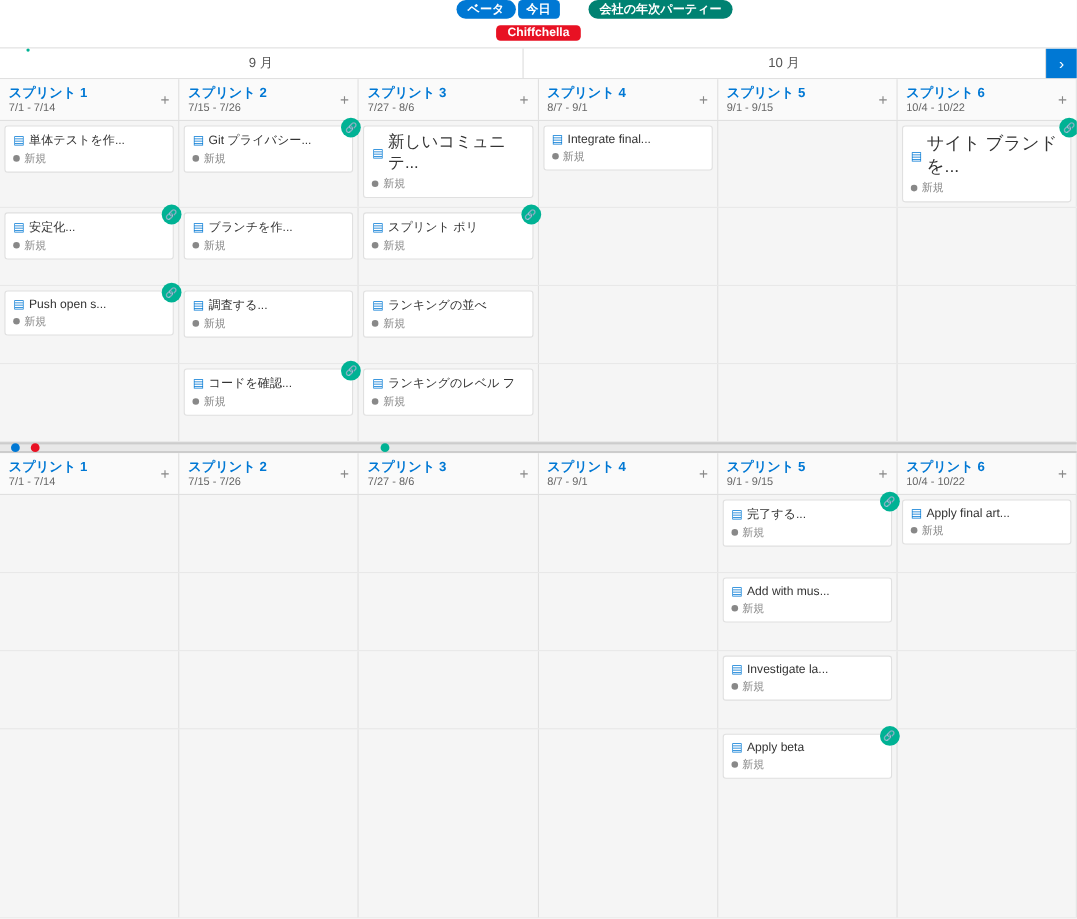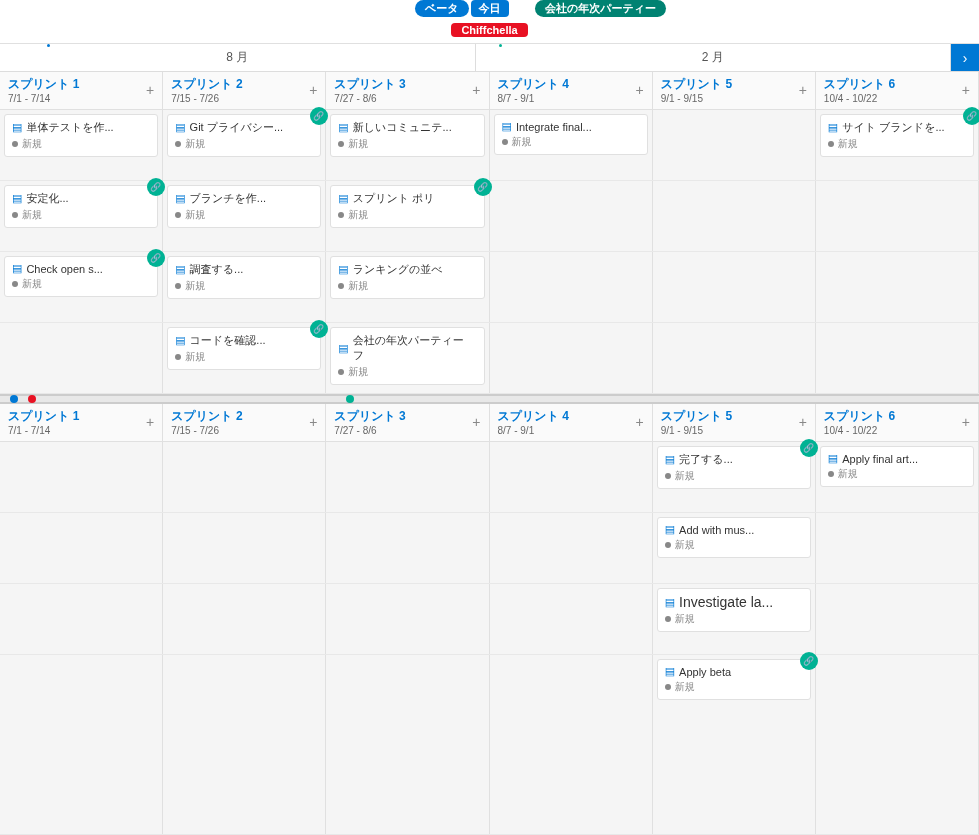--- a/index.html
+++ b/index.html
@@ -12,26 +12,25 @@
 
   <div style="position:relative; height:44px; background:#fff; border-bottom:1px solid #e0e0e0; display:flex; align-items:center; padding:0 8px; gap:6px;flex-direction:column;">
     <span style="background:#0078d4; color:white; border-radius:4px; padding:1px 8px; font-size:11px; font-weight:600;">今日</span>
     <span style="background:#e81123; color:white; border-radius:4px; padding:1px 10px; font-size:11px; font-weight:600;">Chiffchella</span>
     <span style="background:#0078d4; color:white; border-radius:12px; padding:1px 10px; font-size:11px; font-weight:600; position:absolute; left:415px;">ベータ</span>
     <span style="background:#008272; color:white; border-radius:12px; padding:1px 10px; font-size:11px; font-weight:600; position:absolute; left:535px;">会社の年次パーティー</span>
   </div>
 
   <div style="display:flex; background:#fff; border-bottom:1px solid #ddd; height:28px;">
     <div style="flex:1; text-align:center; padding:5px 0; font-size:12px; color:#555; border-right:1px solid #ddd; position:relative;">
-      <span style="position:absolute; top:0; left:10%; width:3px; height:3px; background:#0078d4; border-radius:50%;"></span>
-      <span>8 月</span>
-    </div>
-    <div style="flex:1; text-align:center; padding:5px 0; font-size:12px; color:#555; border-right:1px solid #ddd; position:relative;">
       <span style="position:absolute; top:0; left:5%; width:3px; height:3px; background:#00b294; border-radius:50%;"></span>
-      <span>2 月</span>
+      <span>9 月</span>
+    </div>
+    <div style="flex:1; text-align:center; padding:5px 0; font-size:12px; color:#555; border-right:1px solid #ddd;">
+      <span>10 月</span>
     </div>
     <div style="width:28px; background:#0078d4; color:white; border:none; cursor:pointer; display:flex; align-items:center; justify-content:center; font-size:14px;">›</div>
   </div>
 
   <div style="display:flex; background:#fafafa; border-bottom:1px solid #e0e0e0; height:38px;">
     <div style="flex:1; padding:4px 8px; border-right:1px solid #e0e0e0;">
       <div style="display:flex; justify-content:space-between; align-items:center;">
         <div>
           <span style="color:#0078d4; font-size:12px; font-weight:600; cursor:pointer;">スプリント 1</span>
           <span style="color:#666; font-size:10px; display:block;">7/1 - 7/14</span>
@@ -109,21 +108,21 @@
           <span style="width:6px;height:6px;border-radius:50%;background:#888;display:inline-block;"></span>
           <span style="font-size:10px; color:#888;">新規</span>
         </div>
         <span style="position:absolute;top:-8px;right:-8px;background:#00b294;color:white;border-radius:50%;width:18px;height:18px;display:flex;align-items:center;justify-content:center;font-size:9px;z-index:2;">🔗</span>
       </div>
     </div>
     <div style="flex:1; padding:4px; border-right:1px solid #e0e0e0; min-height:70px;">
       <div style="background:#fff; border:1px solid #e0e0e0; border-radius:3px; padding:5px 7px; cursor:pointer;">
         <div style="display:flex; align-items:center; gap:4px; margin-bottom:2px;">
           <span style="color:#0078d4; font-size:11px;">▤</span>
-          <span style="font-size:11px; color:#333;">新しいコミュニテ...</span>
+          <span style="font-size:15px; color:#333;">新しいコミュニテ...</span>
         </div>
         <div style="display:flex; align-items:center; gap:4px;">
           <span style="width:6px;height:6px;border-radius:50%;background:#888;display:inline-block;"></span>
           <span style="font-size:10px; color:#888;">新規</span>
         </div>
       </div>
     </div>
     <div style="flex:1; padding:4px; border-right:1px solid #e0e0e0; min-height:70px;">
       <div style="background:#fff; border:1px solid #e0e0e0; border-radius:3px; padding:5px 7px; cursor:pointer;">
         <div style="display:flex; align-items:center; gap:4px; margin-bottom:2px;">
@@ -134,21 +133,21 @@
           <span style="width:6px;height:6px;border-radius:50%;background:#888;display:inline-block;"></span>
           <span style="font-size:10px; color:#888;">新規</span>
         </div>
       </div>
     </div>
     <div style="flex:1; padding:4px; border-right:1px solid #e0e0e0; min-height:70px;"></div>
     <div style="flex:1; padding:4px; border-right:1px solid #e0e0e0; min-height:70px;">
       <div style="background:#fff; border:1px solid #e0e0e0; border-radius:3px; padding:5px 7px; cursor:pointer; position:relative;">
         <div style="display:flex; align-items:center; gap:4px; margin-bottom:2px;">
           <span style="color:#0078d4; font-size:11px;">▤</span>
-          <span style="font-size:11px; color:#333;text-align:right;">サイト ブランドを...</span>
+          <span style="font-size:16px; color:#333;">サイト ブランドを...</span>
         </div>
         <div style="display:flex; align-items:center; gap:4px;">
           <span style="width:6px;height:6px;border-radius:50%;background:#888;display:inline-block;"></span>
           <span style="font-size:10px; color:#888;">新規</span>
         </div>
         <span style="position:absolute;top:-8px;right:-8px;background:#00b294;color:white;border-radius:50%;width:18px;height:18px;display:flex;align-items:center;justify-content:center;font-size:9px;z-index:2;">🔗</span>
       </div>
     </div>
   </div>
 
@@ -194,21 +193,21 @@
     <div style="flex:1; padding:4px; border-right:1px solid #e0e0e0; min-height:70px;"></div>
     <div style="flex:1; padding:4px; border-right:1px solid #e0e0e0; min-height:70px;"></div>
     <div style="flex:1; padding:4px; border-right:1px solid #e0e0e0; min-height:70px;"></div>
   </div>
 
   <div style="display:flex; border-bottom:1px solid #e8e8e8;">
     <div style="flex:1; padding:4px; border-right:1px solid #e0e0e0; min-height:70px;">
       <div style="background:#fff; border:1px solid #e0e0e0; border-radius:3px; padding:5px 7px; cursor:pointer; position:relative;">
         <div style="display:flex; align-items:center; gap:4px; margin-bottom:2px;">
           <span style="color:#0078d4; font-size:11px;">▤</span>
-          <span style="font-size:11px; color:#333;">Check open s...</span>
+          <span style="font-size:11px; color:#333;">Push open s...</span>
         </div>
         <div style="display:flex; align-items:center; gap:4px;">
           <span style="width:6px;height:6px;border-radius:50%;background:#888;display:inline-block;"></span>
           <span style="font-size:10px; color:#888;">新規</span>
         </div>
         <span style="position:absolute;top:-8px;right:-8px;background:#00b294;color:white;border-radius:50%;width:18px;height:18px;display:flex;align-items:center;justify-content:center;font-size:9px;z-index:2;">🔗</span>
       </div>
     </div>
     <div style="flex:1; padding:4px; border-right:1px solid #e0e0e0; min-height:70px;">
       <div style="background:#fff; border:1px solid #e0e0e0; border-radius:3px; padding:5px 7px; cursor:pointer;">
@@ -251,21 +250,21 @@
           <span style="width:6px;height:6px;border-radius:50%;background:#888;display:inline-block;"></span>
           <span style="font-size:10px; color:#888;">新規</span>
         </div>
         <span style="position:absolute;top:-8px;right:-8px;background:#00b294;color:white;border-radius:50%;width:18px;height:18px;display:flex;align-items:center;justify-content:center;font-size:9px;z-index:2;">🔗</span>
       </div>
     </div>
     <div style="flex:1; padding:4px; border-right:1px solid #e0e0e0; min-height:70px;">
       <div style="background:#fff; border:1px solid #e0e0e0; border-radius:3px; padding:5px 7px; cursor:pointer;">
         <div style="display:flex; align-items:center; gap:4px; margin-bottom:2px;">
           <span style="color:#0078d4; font-size:11px;">▤</span>
-          <span style="font-size:11px; color:#333;">会社の年次パーティー フ</span>
+          <span style="font-size:11px; color:#333;">ランキングのレベル フ</span>
         </div>
         <div style="display:flex; align-items:center; gap:4px;">
           <span style="width:6px;height:6px;border-radius:50%;background:#888;display:inline-block;"></span>
           <span style="font-size:10px; color:#888;">新規</span>
         </div>
       </div>
     </div>
     <div style="flex:1; padding:4px; border-right:1px solid #e0e0e0; min-height:70px;"></div>
     <div style="flex:1; padding:4px; border-right:1px solid #e0e0e0; min-height:70px;"></div>
     <div style="flex:1; padding:4px; border-right:1px solid #e0e0e0; min-height:70px;"></div>
@@ -388,21 +387,21 @@
 
   <div style="display:flex; border-bottom:1px solid #e8e8e8;">
     <div style="flex:1; padding:4px; border-right:1px solid #e0e0e0; min-height:70px;"></div>
     <div style="flex:1; padding:4px; border-right:1px solid #e0e0e0; min-height:70px;"></div>
     <div style="flex:1; padding:4px; border-right:1px solid #e0e0e0; min-height:70px;"></div>
     <div style="flex:1; padding:4px; border-right:1px solid #e0e0e0; min-height:70px;"></div>
     <div style="flex:1; padding:4px; border-right:1px solid #e0e0e0; min-height:70px;">
       <div style="background:#fff; border:1px solid #e0e0e0; border-radius:3px; padding:5px 7px; cursor:pointer;">
         <div style="display:flex; align-items:center; gap:4px; margin-bottom:2px;">
           <span style="color:#0078d4; font-size:11px;">▤</span>
-          <span style="font-size:14px; color:#333;">Investigate la...</span>
+          <span style="font-size:11px; color:#333;">Investigate la...</span>
         </div>
         <div style="display:flex; align-items:center; gap:4px;">
           <span style="width:6px;height:6px;border-radius:50%;background:#888;display:inline-block;"></span>
           <span style="font-size:10px; color:#888;">新規</span>
         </div>
       </div>
     </div>
     <div style="flex:1; padding:4px; border-right:1px solid #e0e0e0; min-height:70px;"></div>
   </div>
 

